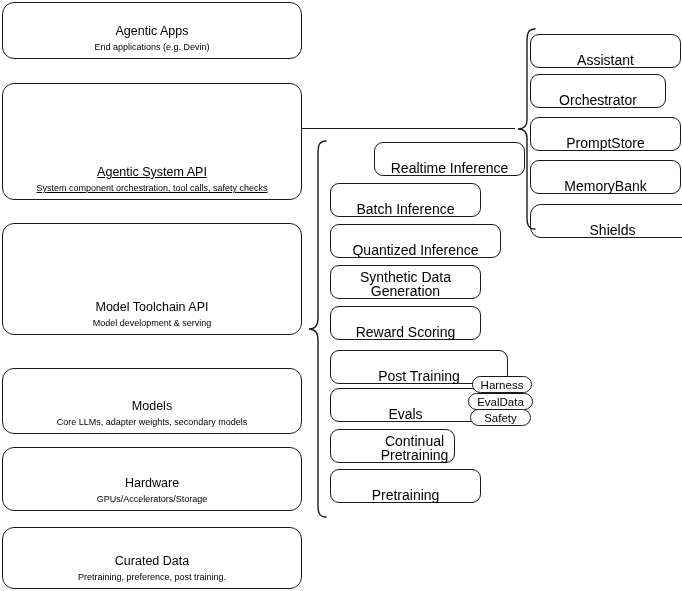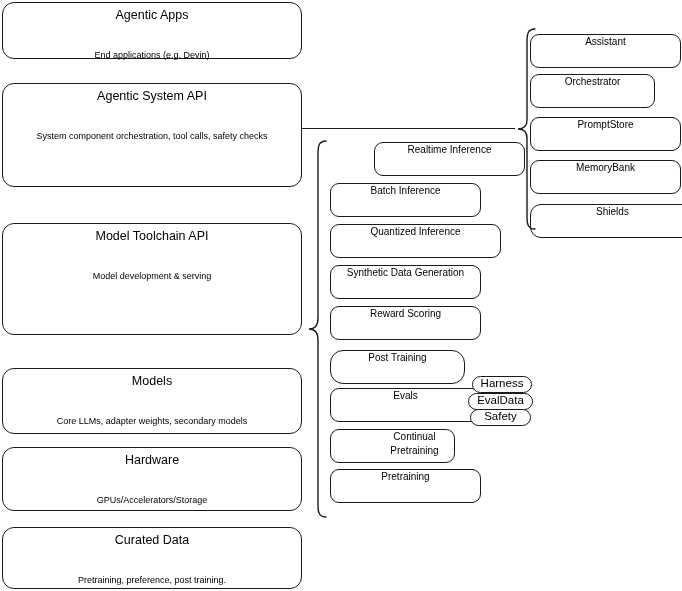--- a/index.html
+++ b/index.html
@@ -19,42 +19,41 @@
     overflow: hidden;
   }
   .node {
     position: absolute;
     box-sizing: border-box;
     border: 1px solid #1a1a1a;
     background: #ffffff;
     display: flex;
     flex-direction: column;
     align-items: center;
-    justify-content: flex-start;
+    justify-content: flex-end;
     text-align: center;
-    gap: 24px;
   }
   .stack-node {
     border-radius: 12px;
     padding: 4px 10px;
   }
   .stack-title {
     font-size: 12.5px;
     line-height: 16px;
     color: #000;
   }
   .stack-sub {
     font-size: 9px;
     line-height: 13px;
     color: #000;
     margin-top: 2px;
   }
   .chip {
     border-radius: 9px;
-    font-size: 10px;
+    font-size: 14px;
     line-height: 14px;
     height: 34px;
   }
   .pill {
     border-radius: 999px;
     font-size: 11.5px;
     line-height: 13px;
     height: 17px;
     background: #ffffff;
     z-index: 5;
@@ -77,21 +76,21 @@
 </head>
 <body>
 
 <div id="canvas">
 
   <div class="node stack-node" style="left:2px; top:2px; width:300px; height:57px;">
     <div class="stack-title">Agentic Apps</div>
     <div class="stack-sub">End applications (e.g. Devin)</div>
   </div>
 
-  <div class="node stack-node" style="left:2px; top:83px; width:300px; height:104px;">
+  <div class="node stack-node" style="left:2px; top:83px; width:300px; height:117px;text-decoration:underline;">
     <div class="stack-title">Agentic System API</div>
     <div class="stack-sub">System component orchestration, tool calls, safety checks</div>
   </div>
 
   <div class="node stack-node" style="left:2px; top:223px; width:300px; height:112px;">
     <div class="stack-title">Model Toolchain API</div>
     <div class="stack-sub">Model development &amp; serving</div>
   </div>
 
   <div class="node stack-node" style="left:2px; top:368px; width:300px; height:66px;">
@@ -131,21 +130,21 @@
   </div>
   <div class="node chip" style="left:330px; top:224px; width:171px;">
     <span>Quantized Inference</span>
   </div>
   <div class="node chip" style="left:330px; top:265px; width:151px;">
     <span>Synthetic Data Generation</span>
   </div>
   <div class="node chip" style="left:330px; top:306px; width:151px;">
     <span>Reward Scoring</span>
   </div>
-  <div class="node chip" style="left:330px; top:350px; width:135px;border-radius:13px;">
+  <div class="node chip" style="left:330px; top:350px; width:178px;">
     <span>Post Training</span>
   </div>
   <div class="node chip" style="left:330px; top:388px; width:151px;">
     <span>Evals</span>
   </div>
   <div class="node chip" style="left:330px; top:429px; width:125px;padding-left:44px;">
     <span>Continual Pretraining</span>
   </div>
   <div class="node chip" style="left:330px; top:469px; width:151px;">
     <span>Pretraining</span>
@@ -157,21 +156,21 @@
   <div class="node pill" style="left:468px; top:393px; width:65px;">
     <span>EvalData</span>
   </div>
   <div class="node pill" style="left:470px; top:409px; width:61px;">
     <span>Safety</span>
   </div>
 
   <div class="node chip" style="left:530px; top:34px; width:151px;">
     <span>Assistant</span>
   </div>
-  <div class="node chip" style="left:530px; top:74px; width:125px;">
+  <div class="node chip" style="left:530px; top:74px; width:136px;">
     <span>Orchestrator</span>
   </div>
   <div class="node chip" style="left:530px; top:117px; width:151px;">
     <span>PromptStore</span>
   </div>
   <div class="node chip" style="left:530px; top:160px; width:151px;">
     <span>MemoryBank</span>
   </div>
   <div class="node chip" style="left:530px; top:204px; width:165px;border-radius:11px;">
     <span>Shields</span>

